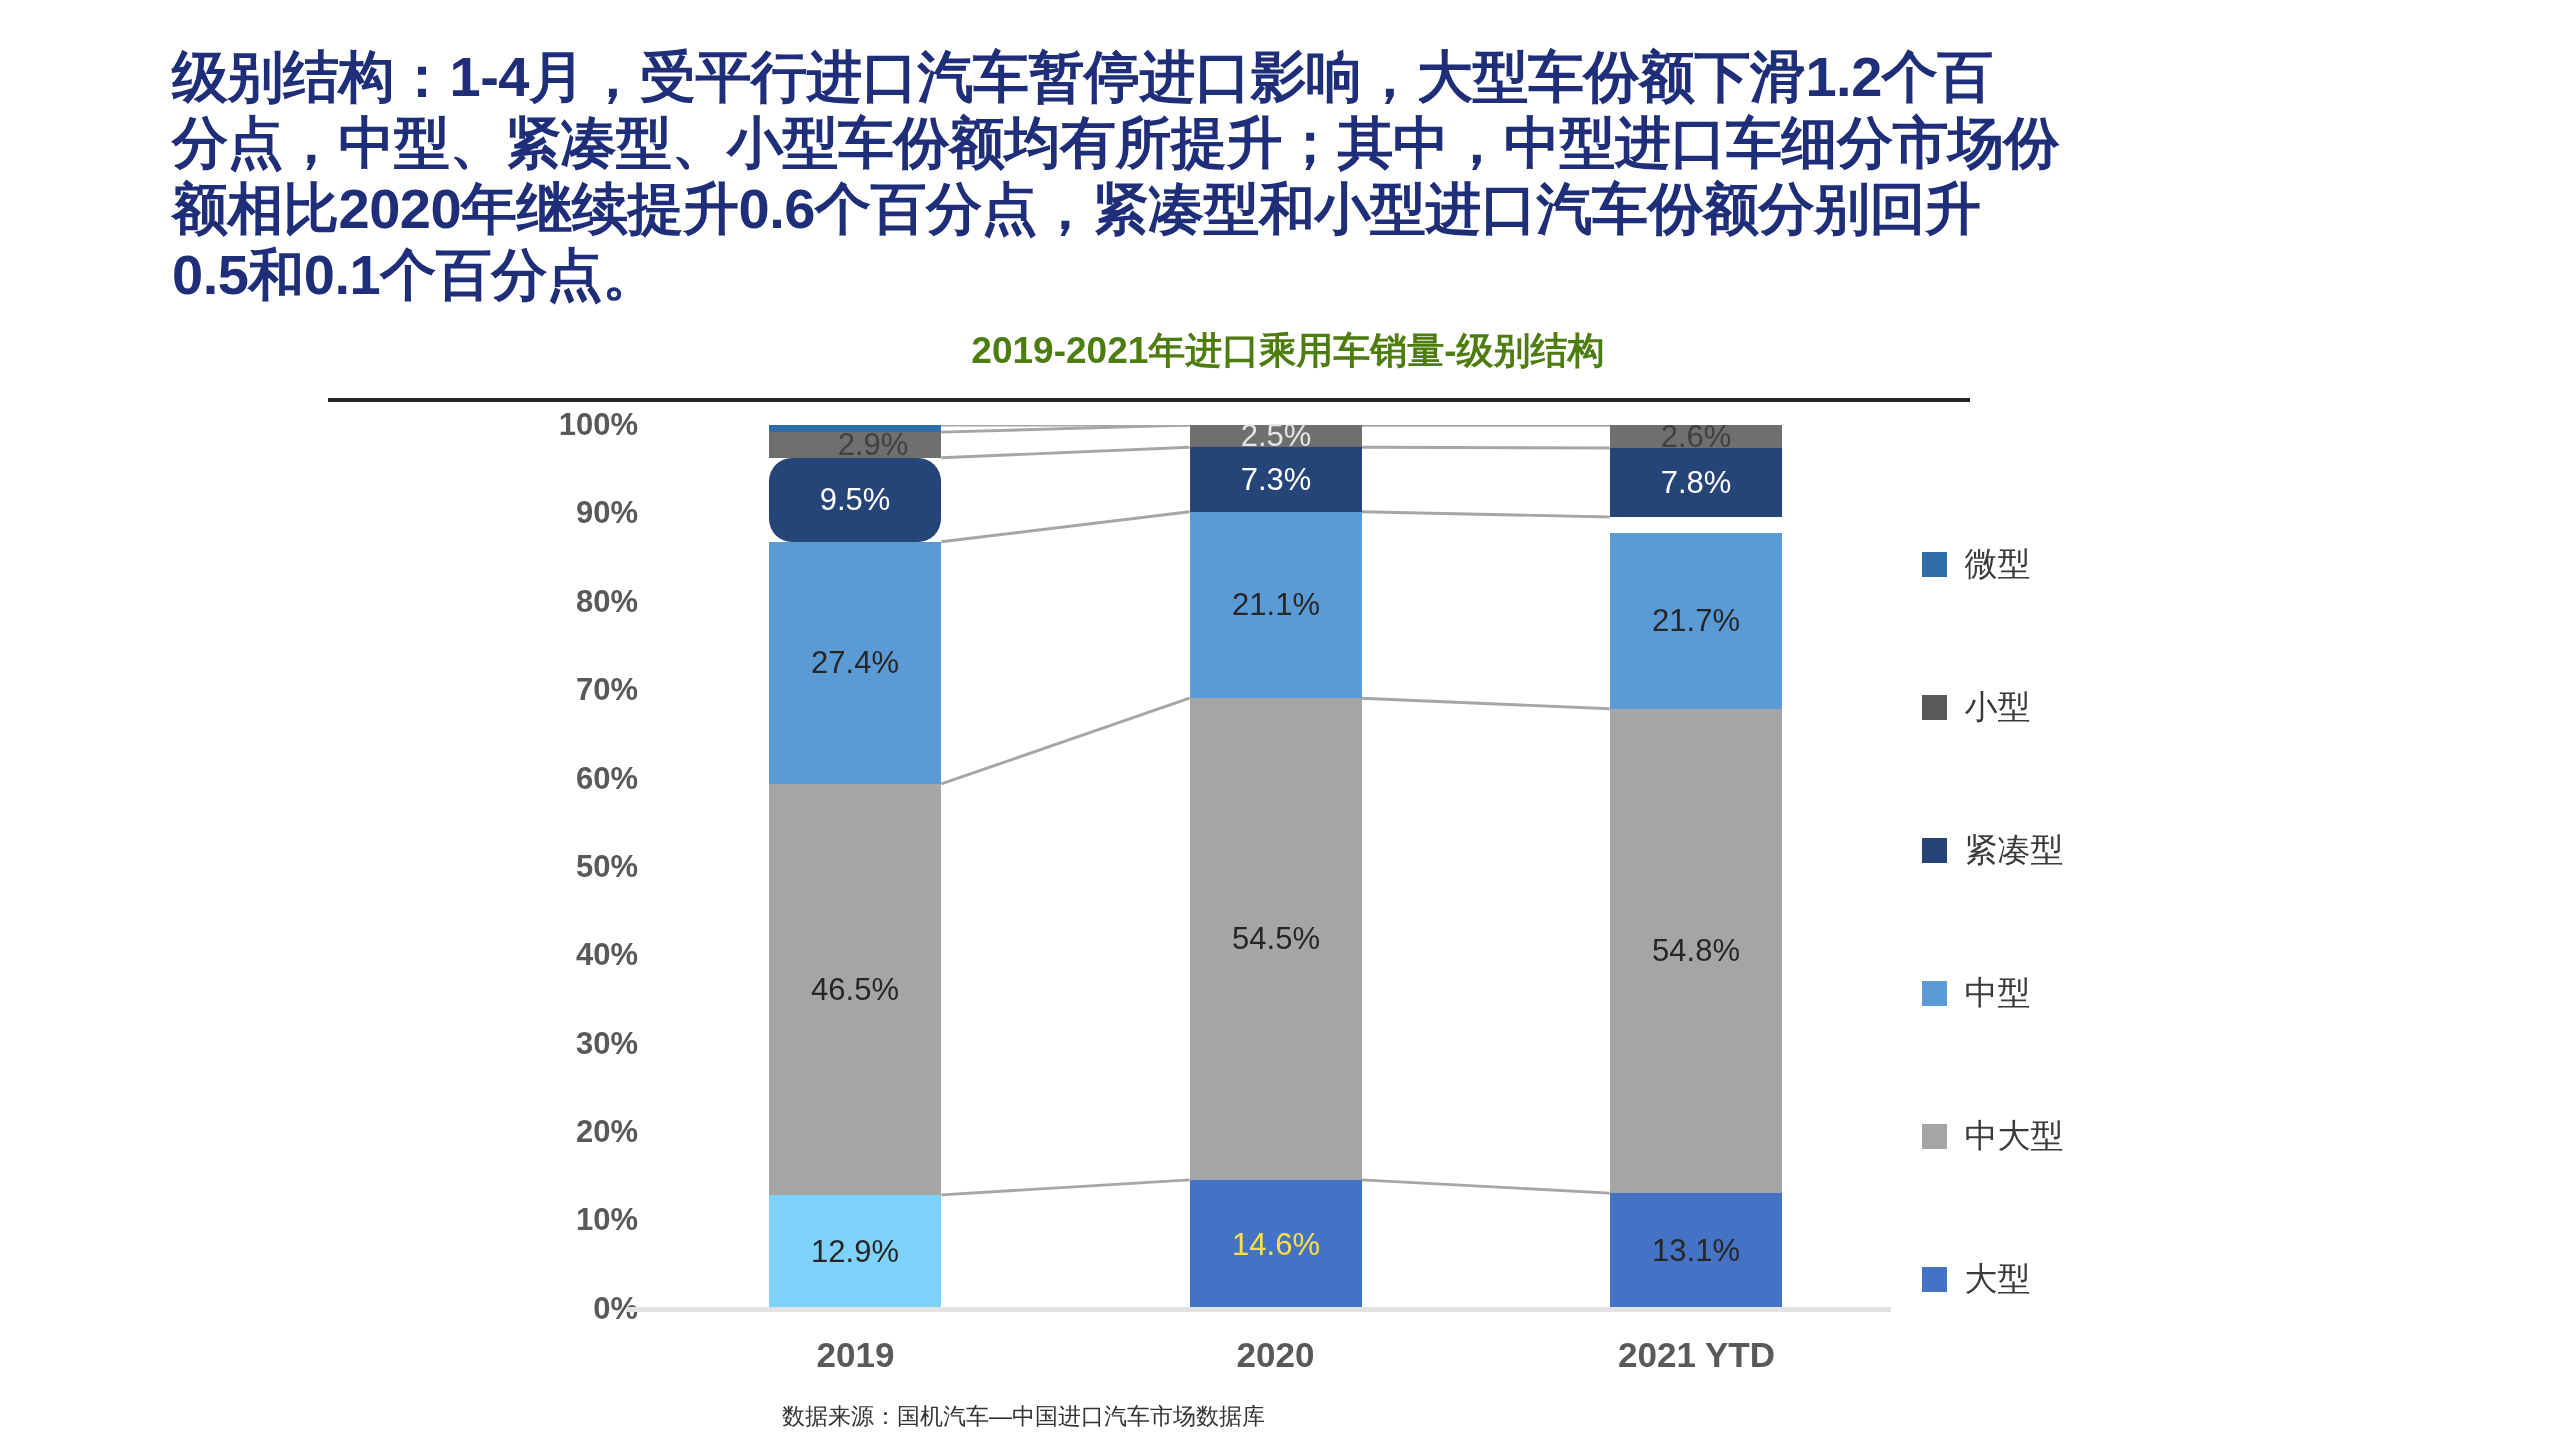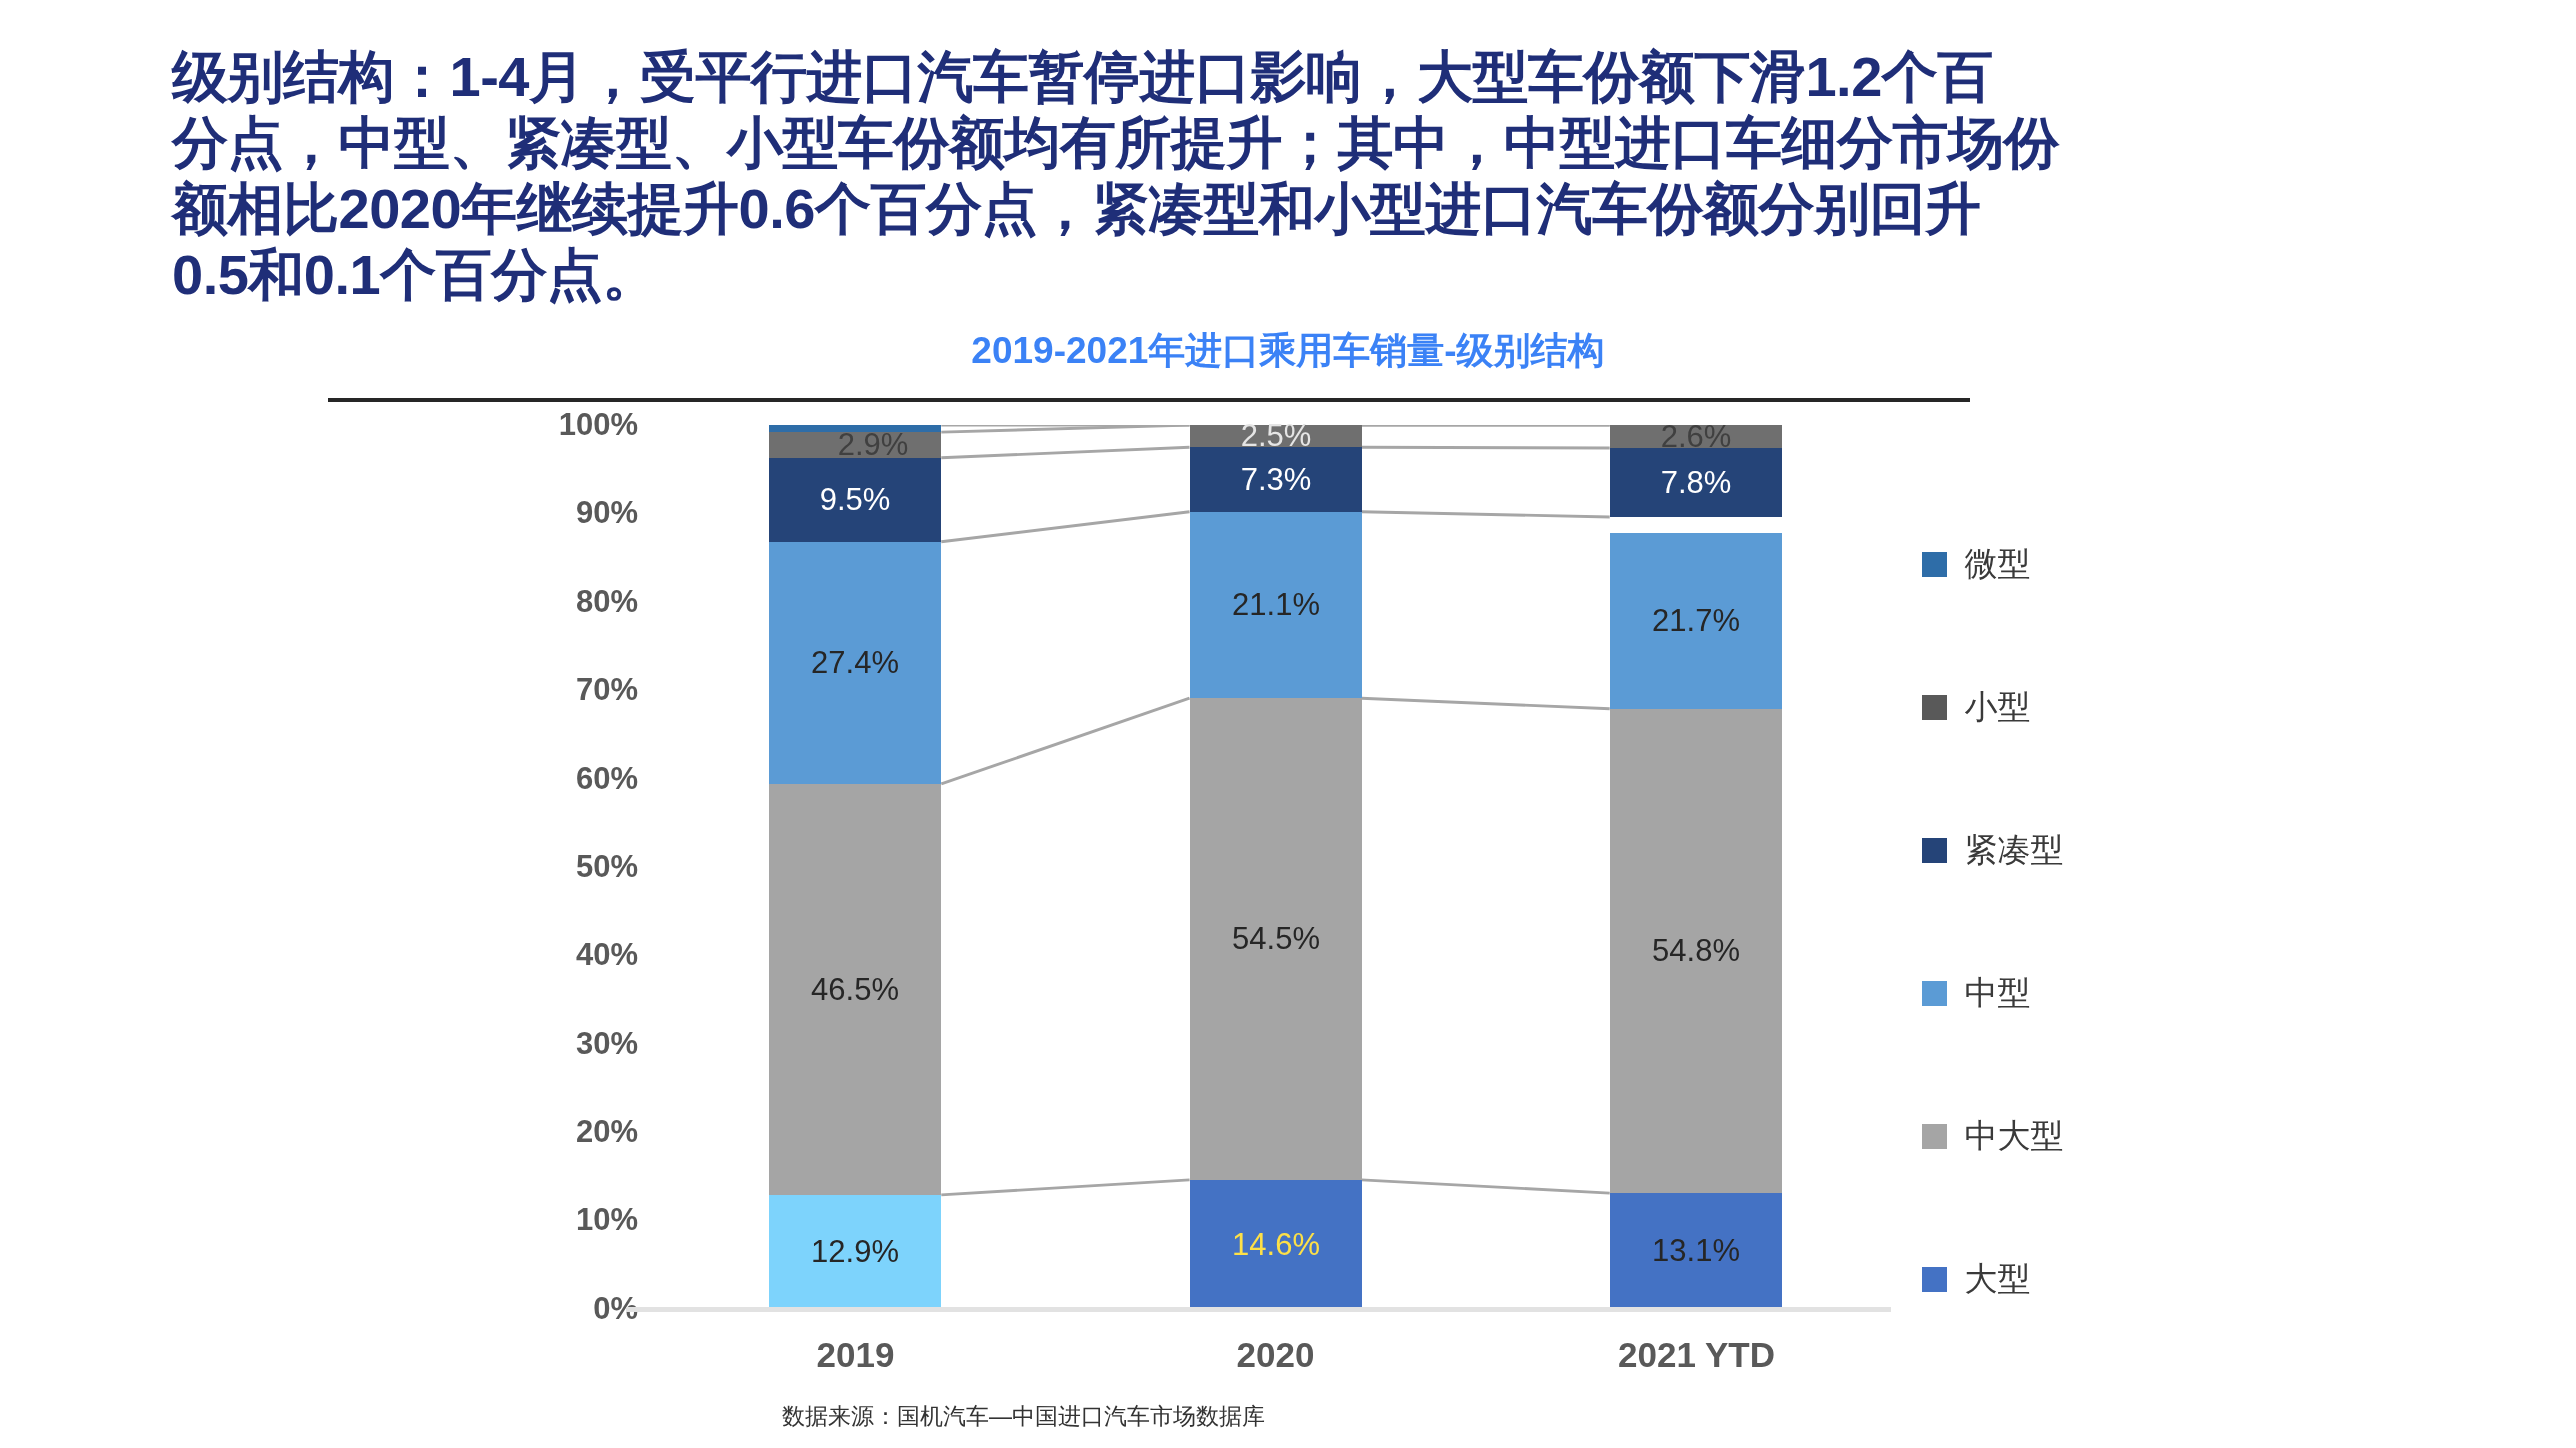--- a/index.html
+++ b/index.html
@@ -13,21 +13,21 @@
   #headline{
     position:absolute;left:172px;top:44px;width:2260px;
     color:#1F2E78;font-weight:bold;font-size:56px;line-height:1.18;
     letter-spacing:-0.5px;
   }
   #headline div{white-space:nowrap;}
 
   
   #chart-title{
     position:absolute;left:0;top:326px;width:2576px;text-align:center;
-    font-size:37px;font-weight:bold;color:#3b82f6;
+    font-size:37px;font-weight:bold;color:#4d7c0f;
   }
   #title-rule{
     position:absolute;left:328px;top:398px;width:1642px;height:3.9px;background:#262626;
   }
 
   
   
   #plot{
     position:absolute;left:666px;top:425px;width:1219px;height:884px;
   }
@@ -128,21 +128,21 @@
     <div class="bar" style="left: 103px; height: 884px;">
       <div class="seg" style="bottom: 0px; height: 114px; background: #7dd3fc; color: rgb(38, 38, 38); margin-top: 36px;">
         <span>12.9%</span>
       </div>
       <div class="seg" style="bottom: 114px; height: 411px; background: rgb(165, 165, 165); color: rgb(38, 38, 38);">
         <span>46.5%</span>
       </div>
       <div class="seg" style="bottom: 525px; height: 242px; background: rgb(91, 155, 213); color: rgb(38, 38, 38);">
         <span>27.4%</span>
       </div>
-      <div class="seg" style="bottom: 767px; height: 84px; background: rgb(37, 68, 120); color: rgb(255, 255, 255);">
+      <div class="seg" style="bottom: 767px; height: 84px; background: rgb(37, 68, 120); color: rgb(255, 255, 255); border-radius: 23px;">
         <span>9.5%</span>
       </div>
       <div class="seg" style="bottom: 851px; height: 26px; background: rgb(111, 111, 111); color: rgb(64, 64, 64); padding-left: 36px;">
         <span>2.9%</span>
       </div>
       <div class="seg" style="bottom: 877px; height: 7px; background: rgb(46, 109, 168); color: rgb(255, 255, 255);"></div>
     </div>
     <div class="bar" style="left: 524px; height: 884px;">
       <div class="seg" style="bottom: 0px; height: 129px; background: rgb(68, 114, 196); color: #fde047;">
         <span>14.6%</span>

